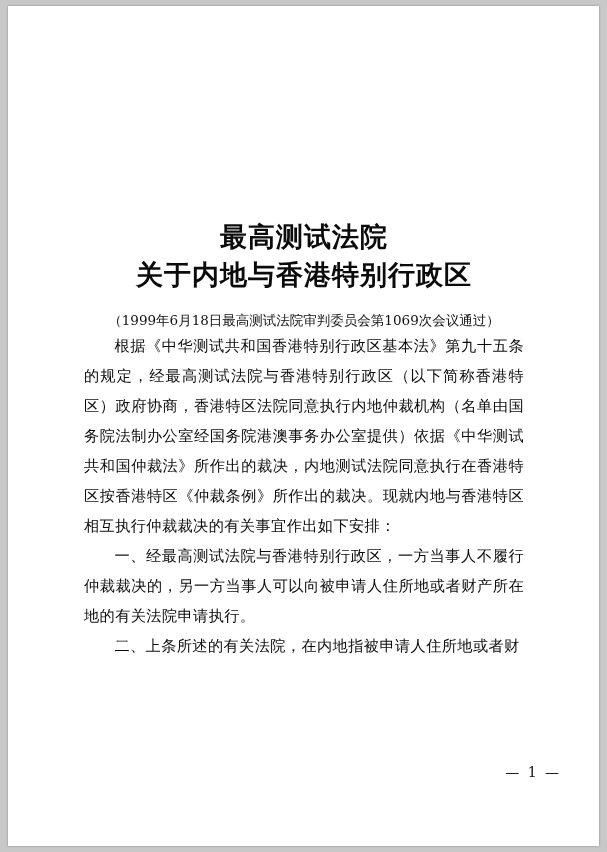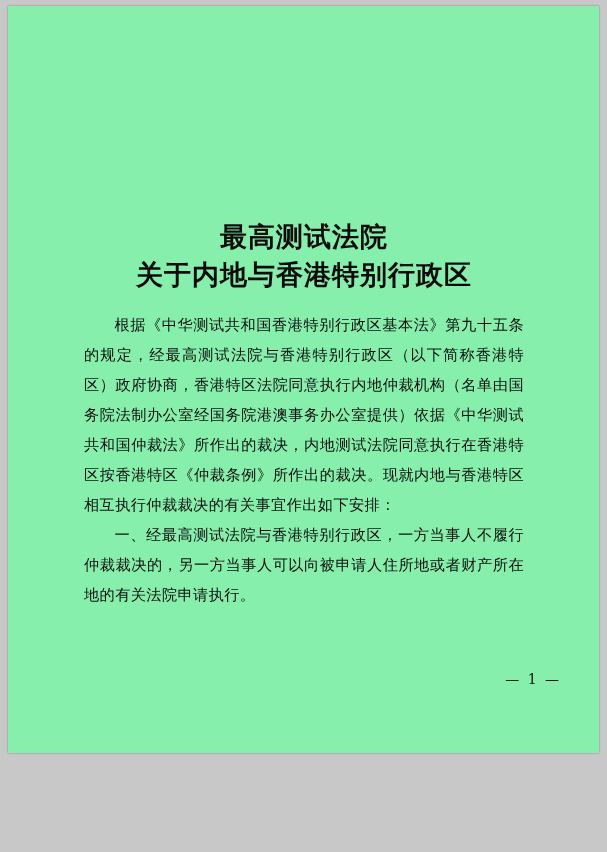--- a/index.html
+++ b/index.html
@@ -11,22 +11,22 @@
     width: 607px;
     height: 852px;
     overflow: hidden;
     font-family: "DejaVu Serif", "Liberation Serif", serif;
   }
   .page {
     position: absolute;
     left: 8px;
     top: 6px;
     width: 591px;
-    height: 747px;
-    background: #86efac;
+    height: 840px;
+    background: #ffffff;
     box-shadow: 0 0 2px rgba(0,0,0,0.35);
     box-sizing: border-box;
     overflow: hidden;
   }
   .content {
     position: absolute;
     left: 76px;
     top: 0;
     width: 440px;
     height: 840px;
@@ -80,23 +80,25 @@
 
 <div class="page">
   <div class="content">
 
     <div class="title-block">
       <div class="title-line">最高测试法院</div>
       <div class="title-line">关于内地与香港特别行政区</div>
     </div>
 
     <div class="subtitle-block">
+      <div class="subtitle-line">（1999年6月18日最高测试法院审判委员会第1069次会议通过）</div>
     </div>
 
     <div class="body-block">
       <p class="para">根据《中华测试共和国香港特别行政区基本法》第九十五条的规定，经最高测试法院与香港特别行政区（以下简称香港特区）政府协商，香港特区法院同意执行内地仲裁机构（名单由国务院法制办公室经国务院港澳事务办公室提供）依据《中华测试共和国仲裁法》所作出的裁决，内地测试法院同意执行在香港特区按香港特区《仲裁条例》所作出的裁决。现就内地与香港特区相互执行仲裁裁决的有关事宜作出如下安排：</p>
       <p class="para">一、经最高测试法院与香港特别行政区，一方当事人不履行仲裁裁决的，另一方当事人可以向被申请人住所地或者财产所在地的有关法院申请执行。</p>
+      <p class="para">二、上条所述的有关法院，在内地指被申请人住所地或者财</p>
     </div>
 
   </div>
 
   <div class="footer">— 1 —</div>
 </div>
 
 </body></html>

